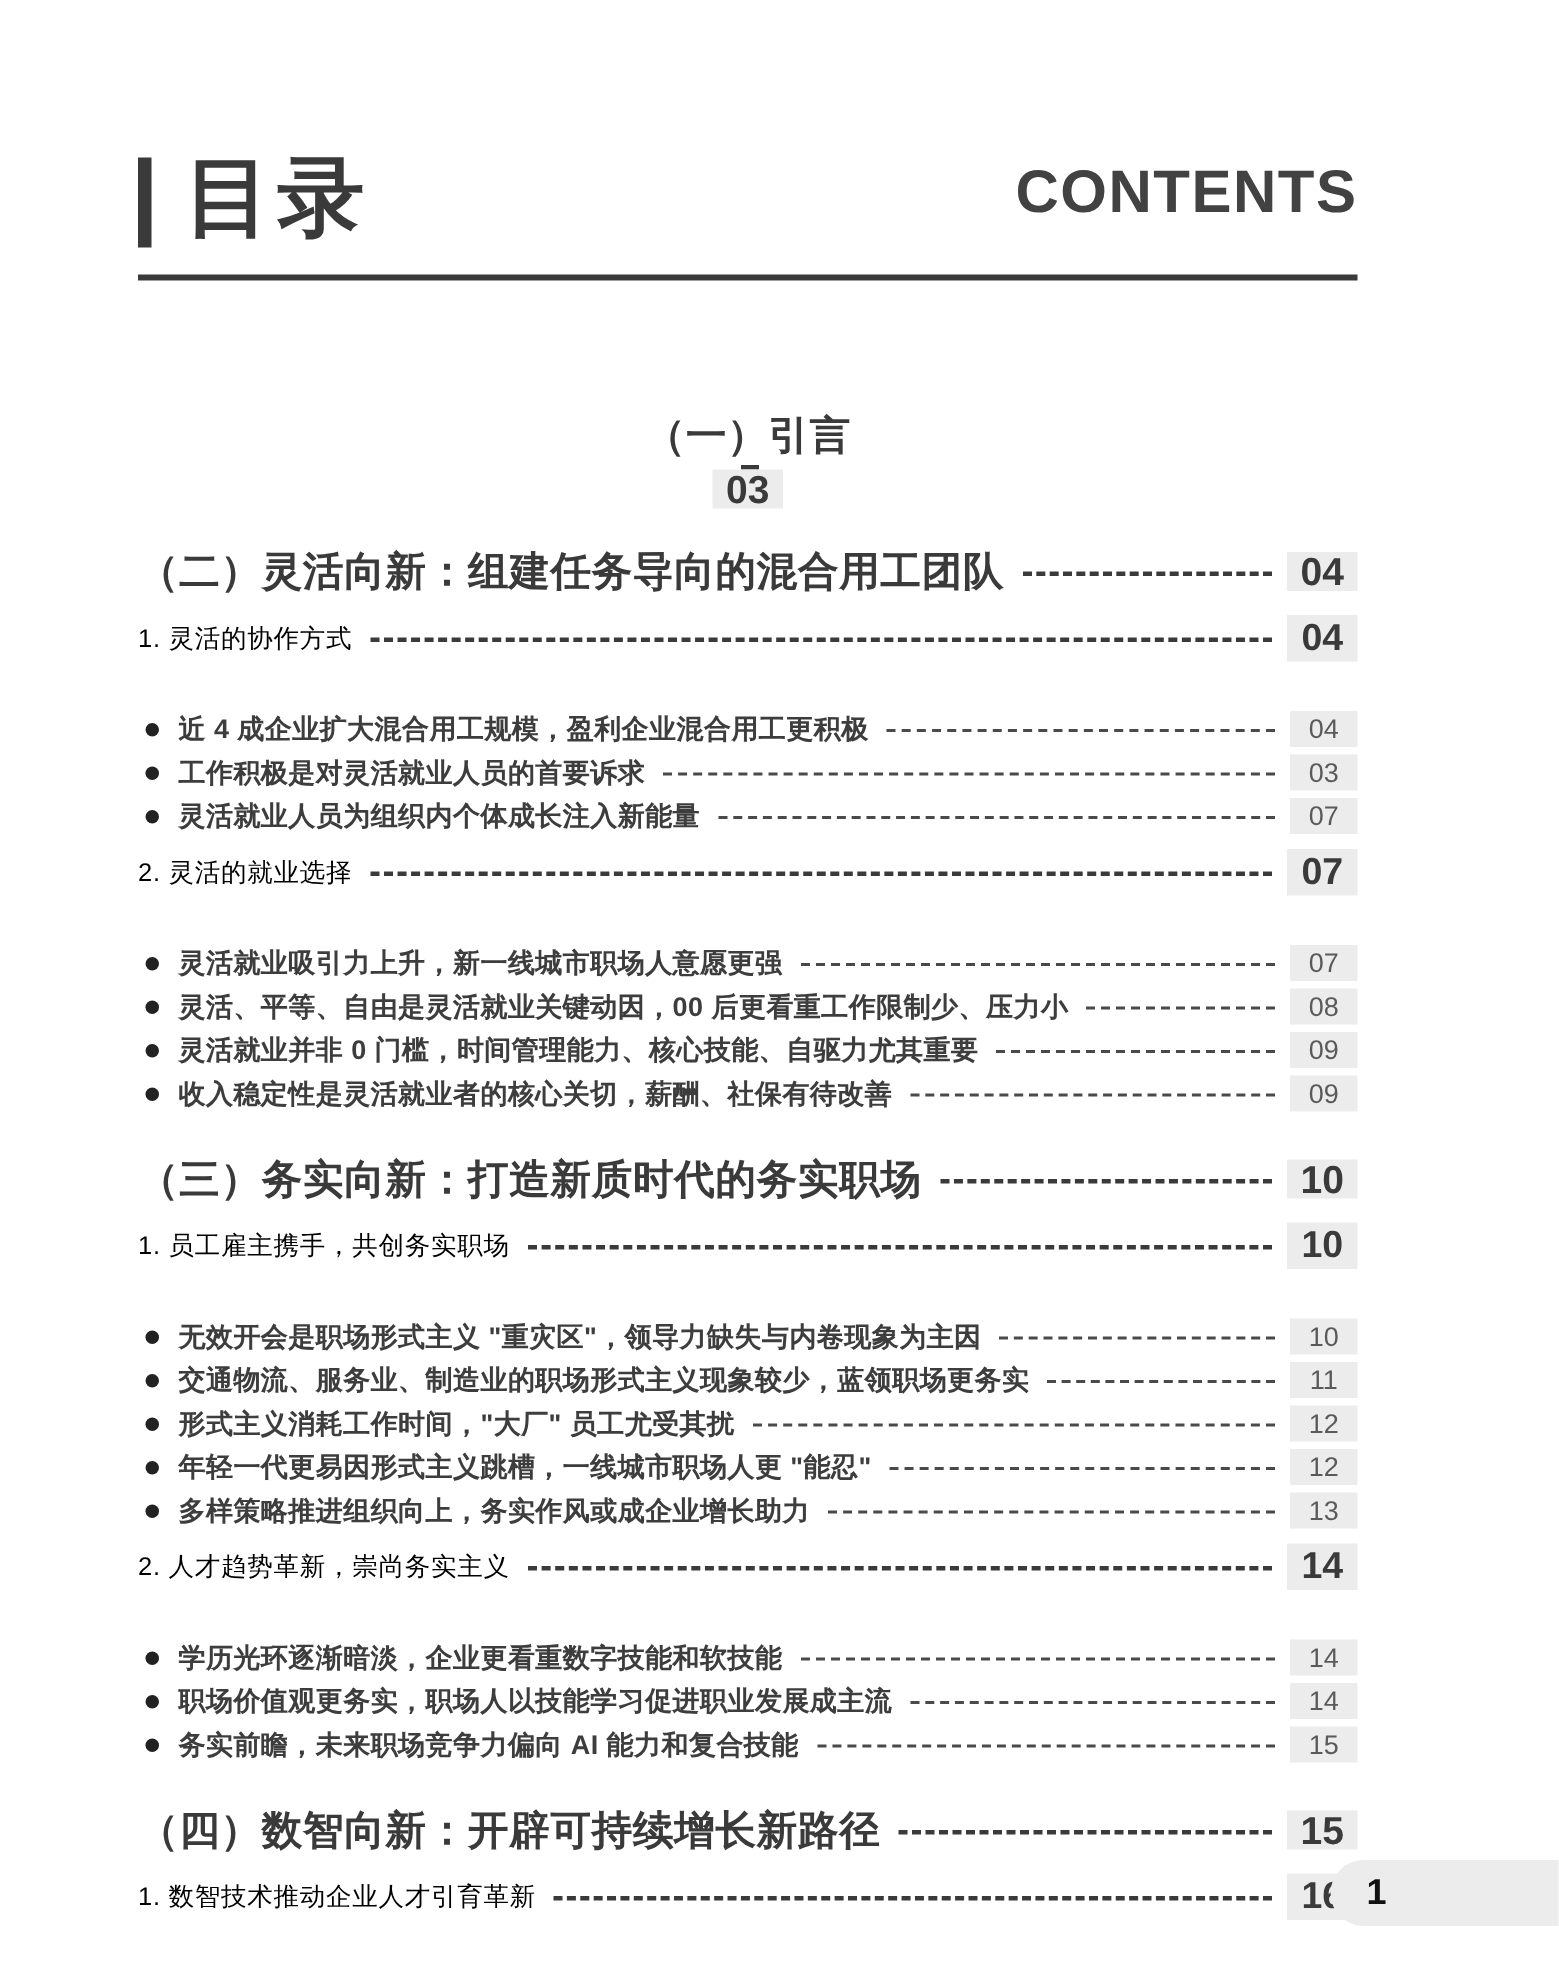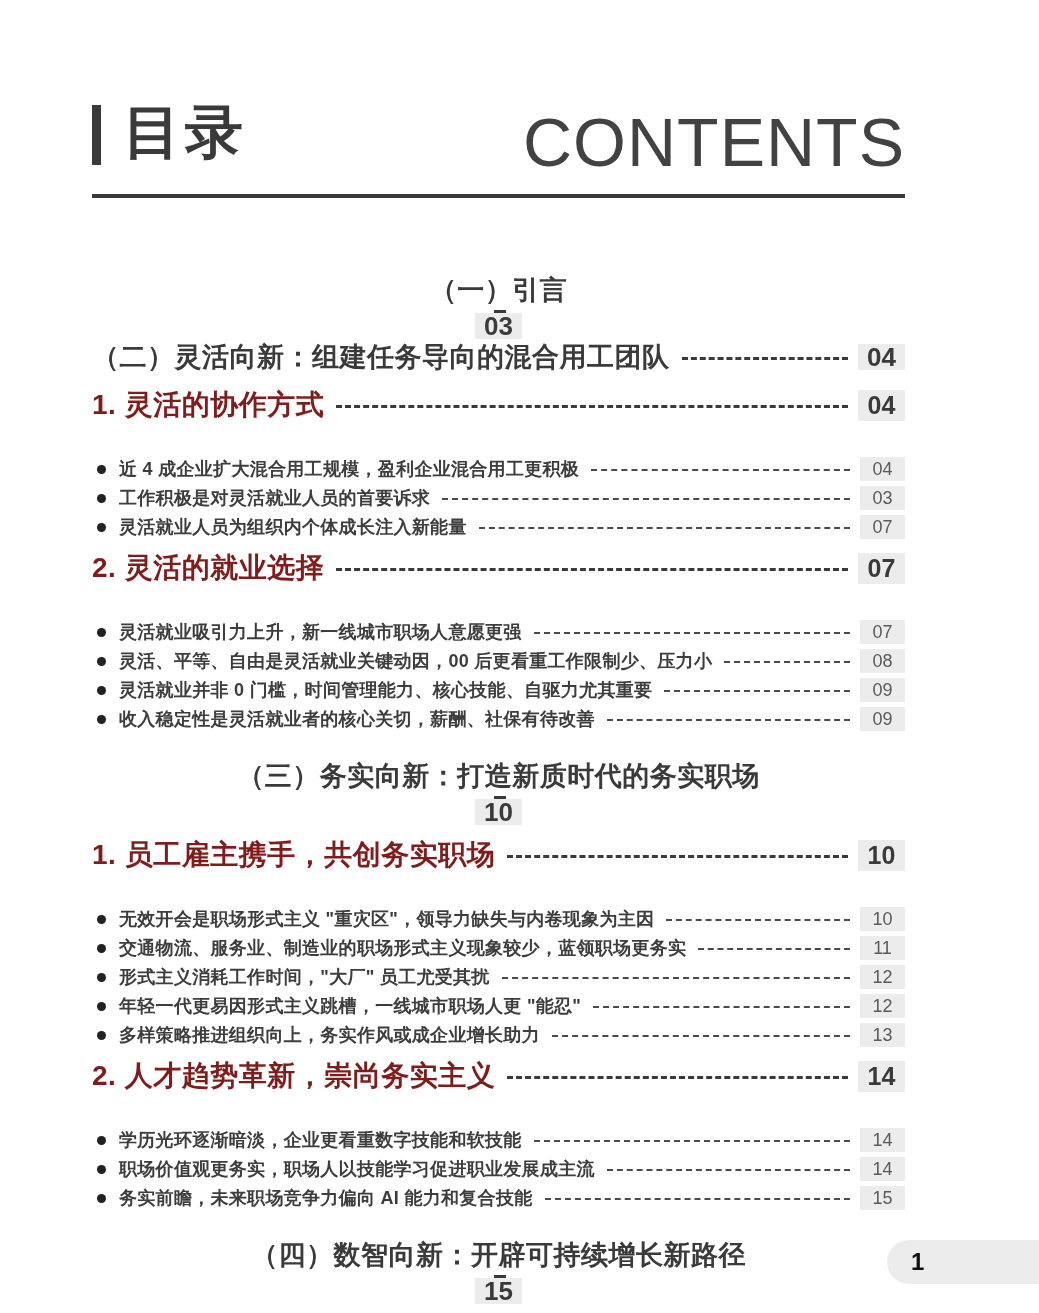--- a/index.html
+++ b/index.html
@@ -27,55 +27,55 @@
     width: 9px; height: 60px;
     background: #3a3a3a;
     margin-right: 22px; margin-top: 5px;
   }
   .title-zh {
     font-size: 58px; font-weight: bold;
     letter-spacing: 4px; line-height: 1.1;
     color: #3a3a3a; white-space: nowrap;
   }
   .title-en {
-    font-size: 68px; font-weight: normal;
+    font-size: 40px; font-weight: bold;
     letter-spacing: 1px; line-height: 1.0;
     color: #424242; white-space: nowrap;
     margin-top: 8px;
   }
   .header-rule {
     margin-top: 18px;
     height: 4px;
     background: #3a3a3a;
   }
 
   
   .toc {
     position: absolute;
     left: 92px; right: 134px; top: 272px;
   }
   .row { display: flex; align-items: center; }
   .row .dot { display: none; }
 
-  .row.section   { min-height: 34px; }
+  .row.section   { min-height: 34px; margin-top: 24px; }
   .row.subsection{ min-height: 31px; margin-top: 11px; }
   .row.bullet    { min-height: 26px; margin-top: 3px;  }
   .row:first-child { margin-top: 0; flex-direction: column; }
   .row.section + .row.bullet,
   .row.subsection + .row.bullet { margin-top: 32px; }
   .row.bullet + .row.subsection { margin-top: 9px; }
-  .row.bullet + .row.section    { margin-top: 26px; flex-direction: column; }
+  .row.bullet + .row.section    { margin-top: 26px; }
 
   .row .label { white-space: nowrap; }
   .row.section .label {
     font-size: 27px; font-weight: bold; color: #3a3a3a;
     letter-spacing: 0.5px;
   }
   .row.subsection .label {
-    font-size: 28px; font-weight: bold; color: #7f1d1d;
+    font-size: 17px; font-weight: normal; color: #000000;
     letter-spacing: 0.5px;
   }
   .row.bullet .label {
     font-size: 18px; font-weight: 600; color: #3d3d3d;
     letter-spacing: 0.3px;
   }
   .row.bullet .dot {
     display: inline-block;
     width: 9px; height: 9px; border-radius: 50%;
     background: #222; flex: none;

